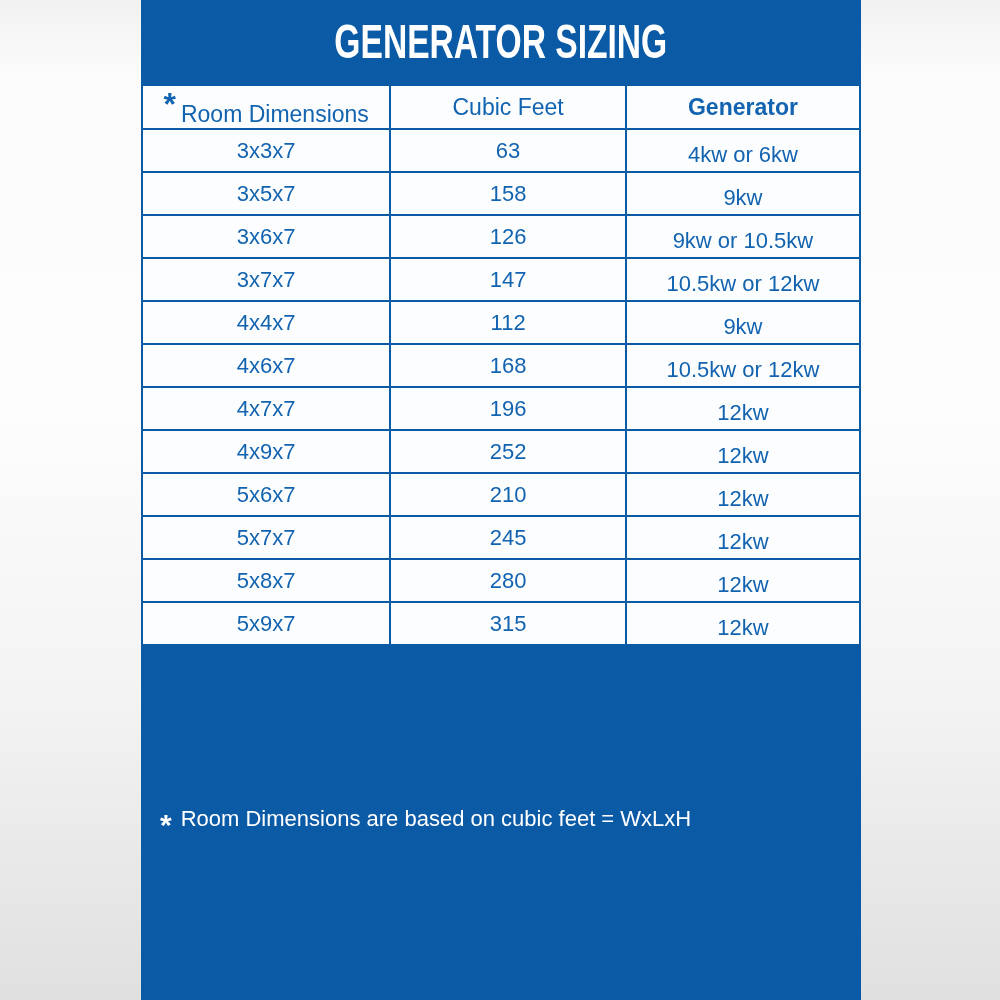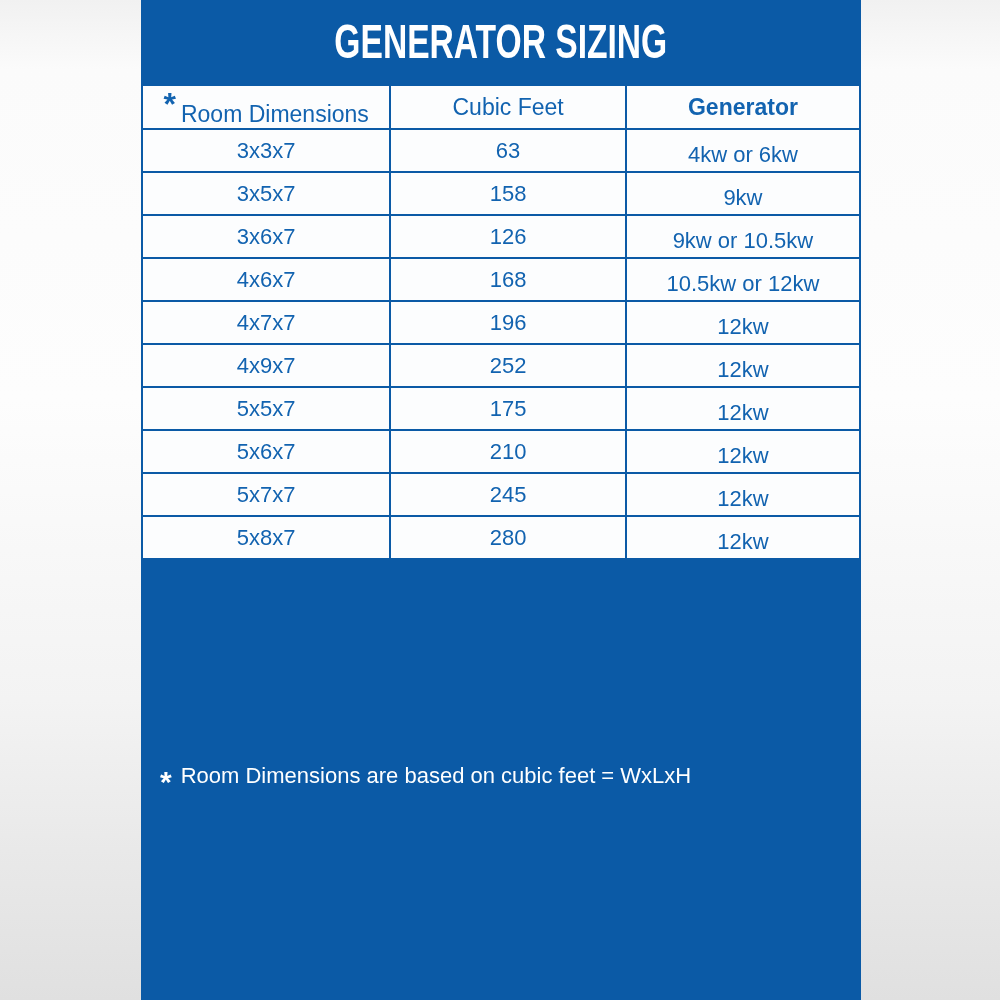--- a/index.html
+++ b/index.html
@@ -85,54 +85,64 @@
             <td>3x5x7</td>
             <td>158</td>
             <td>9kw</td>
           </tr>
           <tr>
             <td>3x6x7</td>
             <td>126</td>
             <td>9kw or 10.5kw</td>
           </tr>
           <tr>
+            <td>3x7x7</td>
+            <td>147</td>
+            <td>10.5kw or 12kw</td>
+          </tr>
+          <tr>
+            <td>4x4x7</td>
+            <td>112</td>
+            <td>9kw</td>
+          </tr>
+          <tr>
             <td>4x6x7</td>
             <td>168</td>
             <td>10.5kw or 12kw</td>
           </tr>
           <tr>
             <td>4x7x7</td>
             <td>196</td>
             <td>12kw</td>
           </tr>
           <tr>
             <td>4x9x7</td>
             <td>252</td>
-            <td>12kw</td>
-          </tr>
-          <tr>
-            <td>5x5x7</td>
-            <td>175</td>
             <td>12kw</td>
           </tr>
           <tr>
             <td>5x6x7</td>
             <td>210</td>
             <td>12kw</td>
           </tr>
           <tr>
             <td>5x7x7</td>
             <td>245</td>
             <td>12kw</td>
           </tr>
           <tr>
             <td>5x8x7</td>
             <td>280</td>
             <td>12kw</td>
           </tr>
+          <tr>
+            <td>5x9x7</td>
+            <td>315</td>
+            <td>12kw</td>
+          </tr>
         </tbody>
     </table>
 
     <div class="footnote">
       <span class="footnote-asterisk">*</span>
       <span>Room Dimensions are based on cubic feet = WxLxH</span>
     </div>
 
   </div>
 </div>

